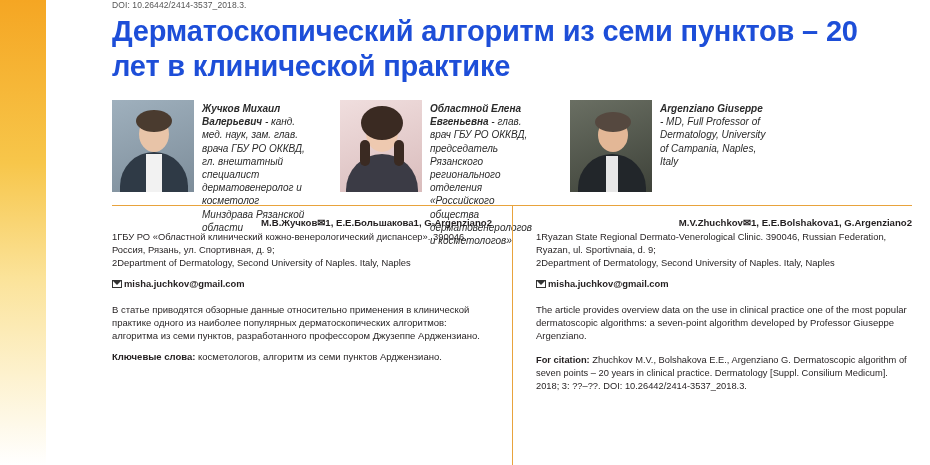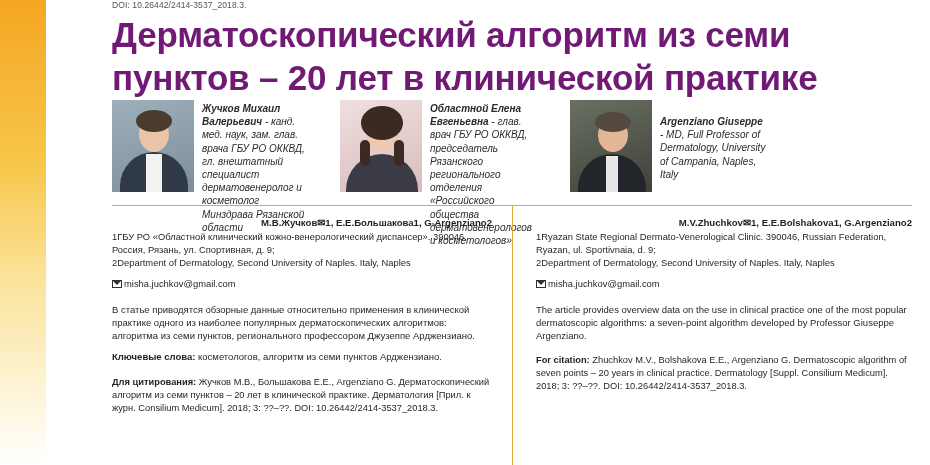--- a/index.html
+++ b/index.html
@@ -52,24 +52,24 @@
     top: 0px;
     font-size: 8.5px;
     color: #555;
     letter-spacing: 0.1px;
   }
   .title {
     position: absolute;
     left: 52px;
     top: 14px;
     width: 800px;
-    font-size: 35px;
+    font-size: 29px;
     line-height: 1.22;
     font-weight: bold;
-    color: #701a75;
+    color: #1d4ed8;
     letter-spacing: -0.2px;
   }
   
   .authors {
     position: absolute;
     left: 52px;
     top: 100px;
     width: 800px;
     height: 95px;
   }
@@ -97,21 +97,21 @@
     font-style: italic;
   }
   .author .bio b {
     font-weight: bold;
   }
   .a1 { left: 0; }
   .a1 .bio { left: 90px; }
   .a2 { left: 228px; }
   .a2 .bio { left: 90px; }
   .a3 { left: 458px; }
-  .a3 .bio { left: 90px; margin-top: 13px; }
+  .a3 .bio { left: 90px; }
 
   
   .ph-bg1 { position:absolute; inset:0; background: linear-gradient(160deg,#9fb0bd 0%, #7d8d9a 100%); }
   .ph-bg2 { position:absolute; inset:0; background: linear-gradient(160deg,#f0dede 0%, #d9bcbc 100%); }
   .ph-bg3 { position:absolute; inset:0; background: linear-gradient(160deg,#6a6f63 0%, #3e4239 100%); }
   .head { position:absolute; border-radius:50%; }
   .torso { position:absolute; border-radius: 40px 40px 0 0; }
 
   .rule {
     position: absolute;
@@ -136,21 +136,21 @@
     top: 216px;
     font-size: 9.6px;
     line-height: 1.38;
   }
   .col-left { left: 52px; width: 380px; }
   .col-right { left: 476px; width: 376px; }
 
   .col p { margin: 0 0 8px 0; }
   .authors-line { font-weight: bold; font-size: 9.6px; margin-bottom: 2px !important; text-align: right; }
   .affil { font-size: 9.4px; line-height: 1.36; }
-  .email { font-size: 9.4px; }
+  .email { font-size: 9.4px; font-weight: bold; }
   .title-en {
     color: #e8531a;
     font-size: 15.5px;
     font-weight: bold;
     line-height: 1.2;
     margin-bottom: 8px !important;
   }
   .abstract { font-size: 9.5px; line-height: 1.4; }
   .kw b, .cit b { font-weight: bold; margin-top: 28px; }
   .kw { font-size: 9.5px; line-height: 1.4; }
@@ -231,24 +231,23 @@
 
     <div class="rule rule-top"></div>
     <div class="vline"></div>
 
     <div class="col col-left">
       <p class="authors-line">М.В.Жучков✉1, Е.Е.Большакова1, G.Argenziano2</p>
       <p class="affil" style="white-space:pre-line;">1ГБУ РО «Областной клинический кожно-венерологический диспансер». 390046, Россия, Рязань, ул. Спортивная, д. 9;
 2Department of Dermatology, Second University of Naples. Italy, Naples</p>
       <p class="email"><span class="env-icon"></span><span>misha.juchkov@gmail.com</span></p>
       <div class="sep-gap"></div>
-      <p class="abstract">В статье приводятся обзорные данные относительно применения в клинической практике одного из наиболее популярных дерматоскопических алгоритмов: алгоритма из семи пунктов, регионального профессором Джузеппе Арджензиано.</p>
+      <p class="abstract">В статье приводятся обзорные данные относительно применения в клинической практике одного из наиболее популярных дерматоскопических алгоритмов: алгоритма из семи пунктов, разработанного профессором Джузеппе Арджензиано.</p>
       <p class="kw"><b>Ключевые слова:</b><span> косметологов, алгоритм из семи пунктов Арджензиано.</span></p>
       <div class="sep-gap"></div>
-      <p class="cit"><b>Для цитирования:</b><span> Жучков М.В., Большакова Е.Е., Argenziano G. Дерматоскопический алгоритм из семи пунктов – 20 лет в клинической практике. Дерматология [Прил. к журн. Consilium Medicum]. 2018; 3: ??–??. DOI: 10.26442/2414-3537_2018.3.</span></p>
     </div>
 
     <div class="col col-right">
       <p class="authors-line">M.V.Zhuchkov✉1, E.E.Bolshakova1, G.Argenziano2</p>
       <p class="affil" style="white-space:pre-line;">1Ryazan State Regional Dermato-Venerological Clinic. 390046, Russian Federation, Ryazan, ul. Sportivnaia, d. 9;
 2Department of Dermatology, Second University of Naples. Italy, Naples</p>
       <p class="email"><span class="env-icon"></span><span>misha.juchkov@gmail.com</span></p>
       <div class="sep-gap"></div>
       <p class="abstract">The article provides overview data on the use in clinical practice one of the most popular dermatoscopic algorithms: a seven-point algorithm developed by Professor Giuseppe Argenziano.</p>
       <div class="sep-gap"></div>

